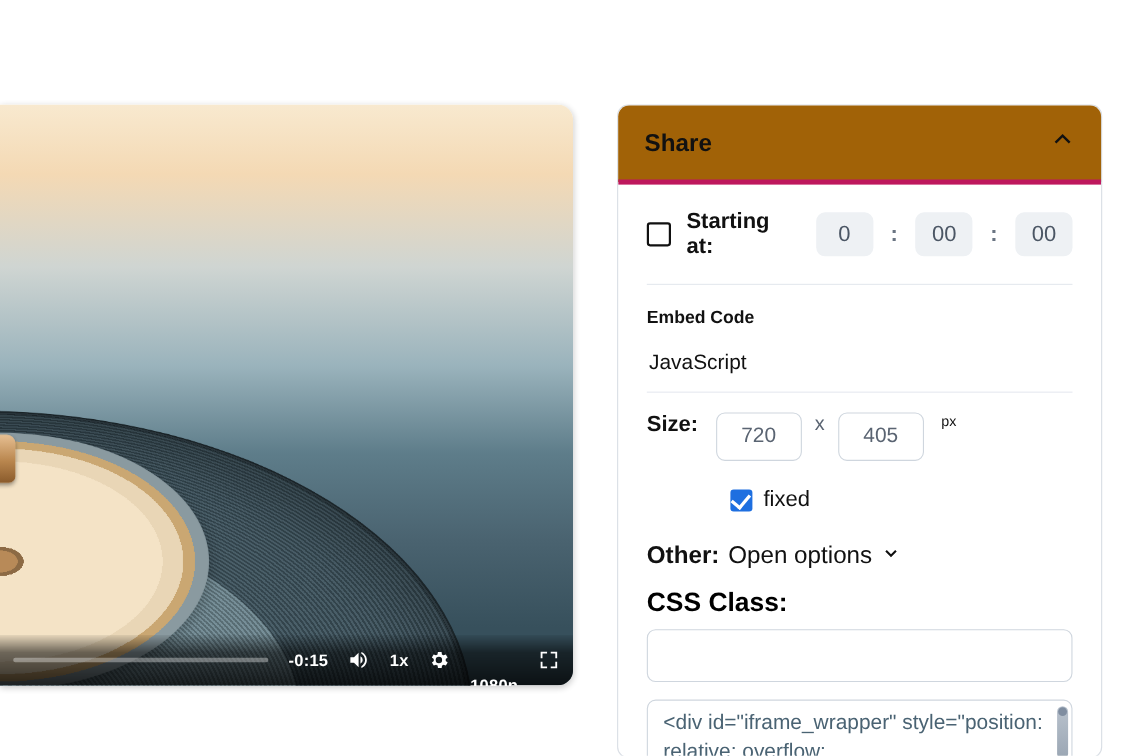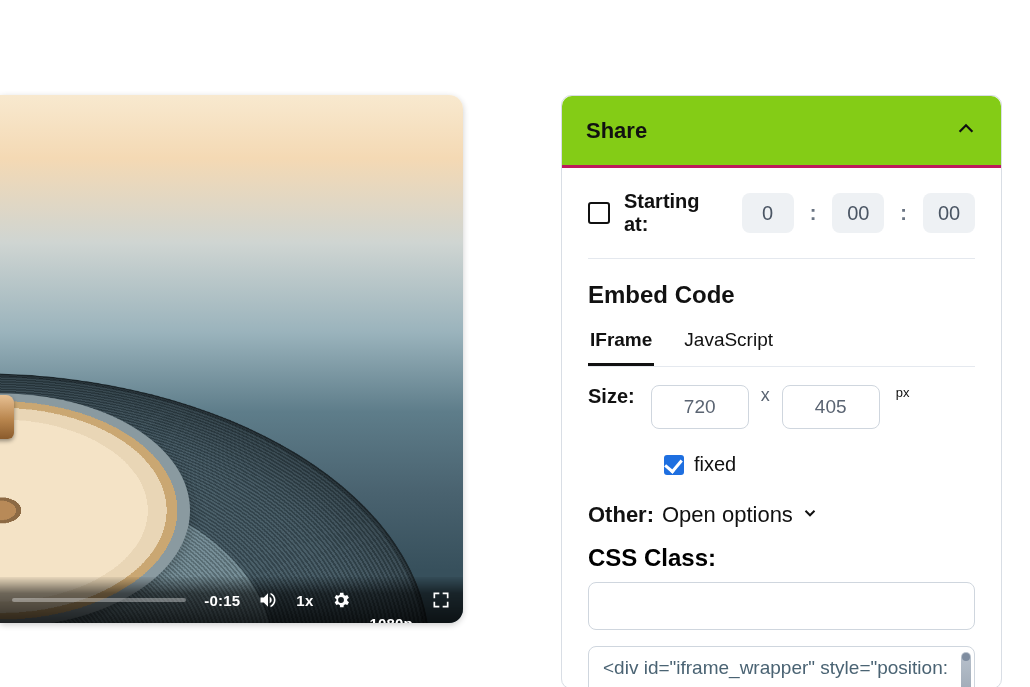--- a/index.html
+++ b/index.html
@@ -4,21 +4,21 @@
 <style>
   * { box-sizing: border-box; margin: 0; padding: 0; }
   html, body { width: 1030px; height: 687px; font-family: -apple-system, BlinkMacSystemFont, "Segoe UI", Arial, sans-serif; background: #fff; overflow: hidden; }
   .stage { position: relative; width: 1030px; height: 687px; }
 
   
   .player {
     position: absolute;
     left: 0;
     top: 95px;
-    width: 463px;
+    width: 521px;
     height: 528px;
     border-radius: 0 14px 14px 0;
     overflow: hidden;
     box-shadow: 0 2px 6px rgba(0,0,0,.2);
   }
   .thumb { position: absolute; inset: 0; }
   .thumb .sky {
     position: absolute; inset: 0;
     background:
       linear-gradient(180deg,
@@ -69,48 +69,48 @@
   .quality { font-weight: 800; margin-top: 47px; }
 
   
   .panel {
     position: absolute; left: 561px; top: 95px; width: 441px;
     border: 1px solid #d9dee5; border-radius: 10px; background: #fff;
     box-shadow: 0 1px 0 rgba(0,0,0,.02);
   }
   .panel-hd {
     height: 72px; display: flex; align-items: center; justify-content: space-between;
-    padding: 0 24px; background: #84cc16; border-bottom: 3px solid #be185d;
+    padding: 0 24px; background: #a16207; border-bottom: 5px solid #be185d;
     border-radius: 10px 10px 0 0;
   }
   .panel-hd h2 { font-size: 22px; font-weight: 800; color: #111; }
   .panel-body { padding: 22px 26px 24px; height: 520px; overflow: hidden; }
 
   .row { display: flex; align-items: center; gap: 14px; }
   .start-row { padding-bottom: 22px; border-bottom: 1px solid #e4e8ee; }
   .start-row .lbl { font-size: 20px; font-weight: 800; color: #111; }
   .chk {
     width: 22px; height: 22px; border: 2px solid #111; border-radius: 3px; background: #fff; display: inline-block;
     position: relative; flex: 0 0 auto;
   }
   .tinput {
     width: 52px; height: 40px; border: none; border-radius: 8px; background: #eef1f4;
     text-align: center; font-size: 20px; color: #4b5664;
   }
   .colon { color: #6a7482; font-size: 20px; font-weight: 700; padding: 0 2px; }
 
-  .section-title { font-size: 24px; font-weight: 800; color: #111; margin: 22px 0 10px; }
+  .section-title { font-size: 16px; font-weight: 800; color: #111; margin: 22px 0 10px; }
   .tabs { display: flex; gap: 28px; border-bottom: 1px solid #e5e9ef; }
   .tab { padding: 10px 2px 12px; font-size: 19px; color: #111; cursor: pointer; border-bottom: 3px solid transparent; }
   .tab.active { border-bottom-color: #111; font-weight: 600; }
 
   .size-row { margin-top: 18px; align-items: flex-start; gap: 12px; }
   .size-row .lbl { font-size: 20px; font-weight: 800; color: #111; margin-right: 4px; }
   .ninput {
-    width: 98px; height: 44px; border: 1px solid #cfd6de; border-radius: 8px; background: #fff;
+    width: 78px; height: 44px; border: 1px solid #cfd6de; border-radius: 8px; background: #fff;
     text-align: center; font-size: 19px; color: #5a6472;
   }
   .x { color: #5a6472; font-size: 18px; }
   .px { color: #111; font-size: 13px; margin-left: 4px; }
 
   .fixed-row { margin-top: 24px; margin-left: 76px; align-items: center; gap: 10px; }
   .chk2 {
     width: 20px; height: 20px; background: #1e6fe0; border-radius: 3px; position: relative;
   }
   .chk2::after {
@@ -197,21 +197,20 @@
         <input class="tinput" value="0" style="">
         <span class="colon">:</span>
         <input class="tinput" value="00" style="">
         <span class="colon">:</span>
         <input class="tinput" value="00" style="">
       </div>
 
       <div class="section-title">Embed Code</div>
 
       <div class="tabs">
-        <div class="tab active">IFrame</div>
         <div class="tab">JavaScript</div>
       </div>
 
       <div class="row size-row">
         <span class="lbl">Size:</span>
         <input class="ninput" value="720" style="">
         <span class="x">x</span>
         <input class="ninput" value="405" style="">
         <span class="px">px</span>
       </div>

